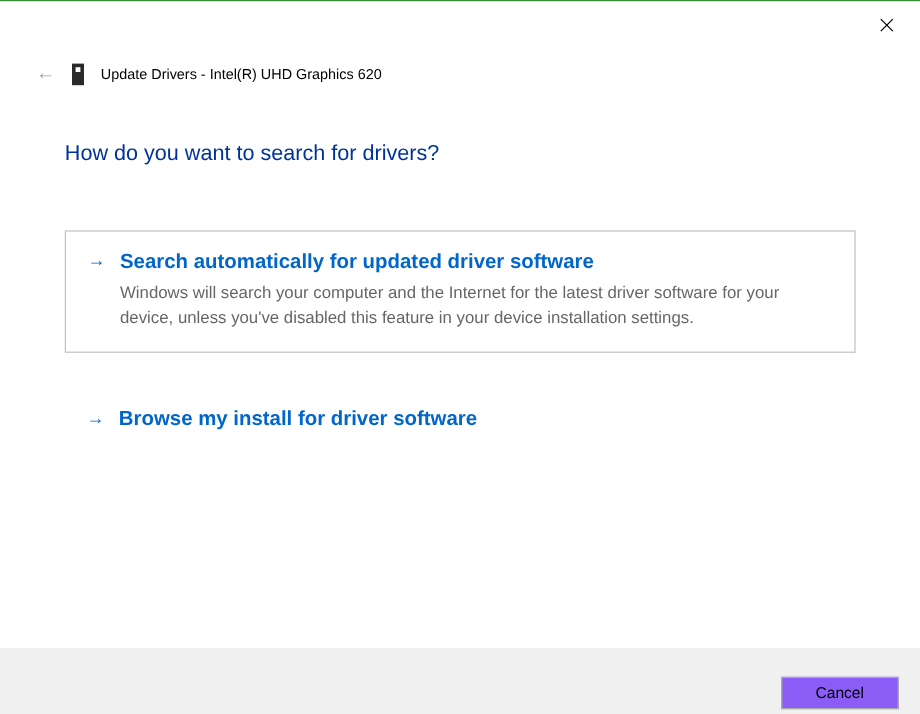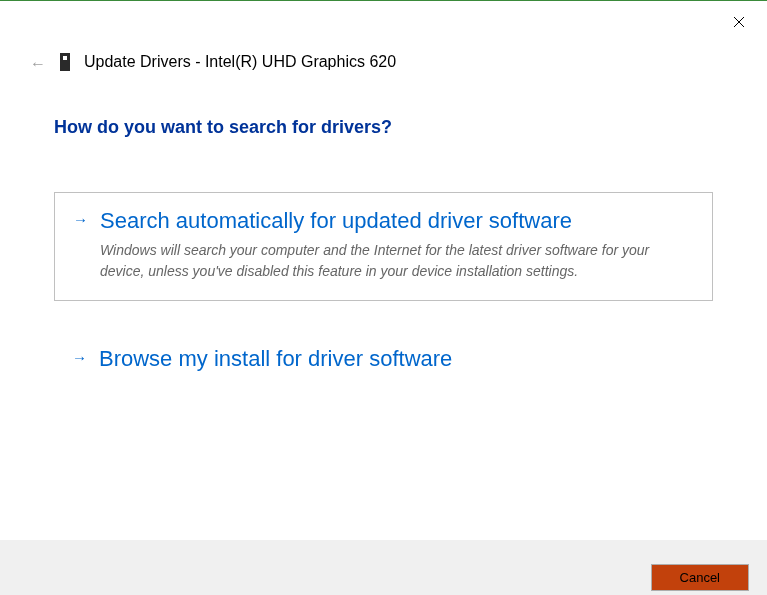--- a/index.html
+++ b/index.html
@@ -47,31 +47,31 @@
     .header-icon::before {
       content: '';
       position: absolute;
       top: 3px;
       left: 3px;
       width: 4px;
       height: 4px;
       background: #fff;
     }
     .page-title {
-      font-size: 16px;
+      font-size: 12px;
       color: #000;
       font-weight: 400;
     }
     .content {
       padding: 44px 54px 0 54px;
     }
     .heading {
       font-size: 18px;
       color: #003399;
-      font-weight: 700;
+      font-weight: 400;
       margin-bottom: 54px;
     }
     .option {
       padding: 14px 18px 18px 18px;
       margin-bottom: 30px;
       cursor: pointer;
     }
     .option.boxed {
       border: 1px solid #c0c0c0;
     }
@@ -83,46 +83,45 @@
     .arrow-icon {
       color: #0066cc;
       font-size: 15px;
       margin-top: 2px;
       flex-shrink: 0;
     }
     .option-body {
       flex: 1;
     }
     .option-title {
-      font-size: 22px;
+      font-size: 17px;
       color: #0066cc;
-      font-weight: 400;
+      font-weight: 700;
       line-height: 1.3;
       margin-bottom: 4px;
     }
     .option-desc {
       font-size: 14px;
       color: #666;
       line-height: 1.5;
-      font-style: italic;
     }
     .footer {
       position: absolute;
       bottom: 0;
       left: 0;
       right: 0;
       height: 55px;
       background: #f0f0f0;
       display: flex;
       align-items: center;
       justify-content: flex-end;
       padding-right: 18px;
     }
     .cancel-btn {
-      background: #c2410c;
+      background: #8b5cf6;
       border: 1px solid #adadad;
       padding: 5px 28px;
       font-size: 13px;
       font-family: inherit;
       cursor: pointer;
       margin-top: 20px;
     }
   </style>
 </head>
 <body>

